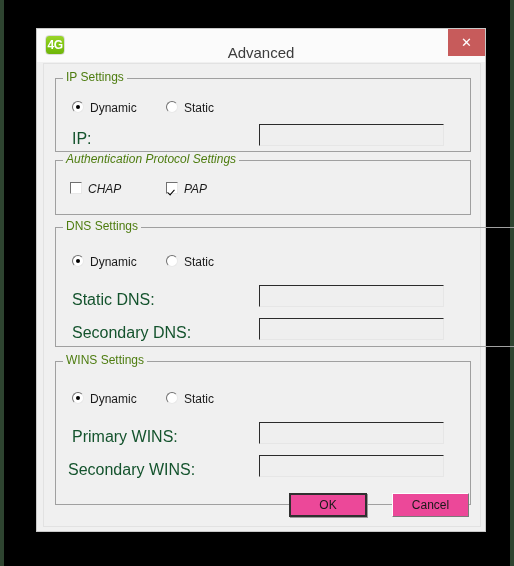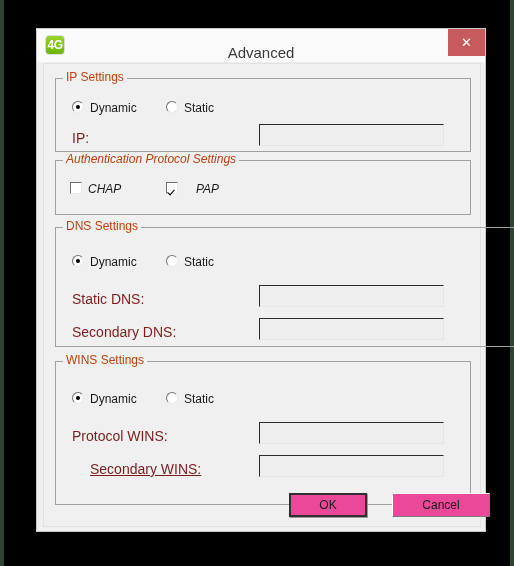--- a/index.html
+++ b/index.html
@@ -108,21 +108,21 @@
     box-sizing: border-box;
     background: transparent;
   }
   .group-label {
     position: absolute;
     top: -8px;
     left: 7px;
     background: #f0f0f0;
     padding: 0 3px;
     font-size: 12px;
-    color: #c2410c;
+    color: #4d7c0f;
     white-space: nowrap;
     line-height: 13px;
   }
   .ctl {
     position: absolute;
     display: flex;
     align-items: flex-start;
     font-size: 12px;
     color: #1a1a1a;
     white-space: nowrap;
@@ -174,22 +174,22 @@
     top: 5px;
     width: 3px;
     height: 6px;
     border: solid #000000;
     border-width: 0 1.6px 1.6px 0;
     transform: rotate(42deg);
   }
 
   .field-label {
     position: absolute;
-    font-size: 14px;
-    color: #7f1d1d;
+    font-size: 16px;
+    color: #14532d;
     white-space: nowrap;
   }
   .textbox {
     position: absolute;
     background: #efefef;
     border: 1px solid #ffffff;
     border-top: 1px solid #2b2b2b;
     border-left: 1px solid #2b2b2b;
     border-right: 1px solid #e6e6e6;
     border-bottom: 1px solid #e6e6e6;
@@ -252,21 +252,21 @@
         <div class="textbox" style="left:203px; top:45px; width:185px; height:22px;"></div>
       </div>
 
       <div class="group" style="left:11px; top:96px; width:416px; height:55px;font-style:italic;">
         <div class="group-label">Authentication Protocol Settings</div>
 
         <div class="ctl" style="left:14px; top:21px;">
           <span class="check-box"></span>
           <span>CHAP</span>
         </div>
-        <div class="ctl" style="left:110px; top:21px;gap:12px;">
+        <div class="ctl" style="left:110px; top:21px;">
           <span class="check-box checked"></span>
           <span>PAP</span>
         </div>
       </div>
 
       <div class="group" style="left:11px; top:163px; width:485px; height:120px;">
         <div class="group-label">DNS Settings</div>
 
         <div class="ctl" style="left:16px; top:27px;">
           <span class="radio-box checked"></span>
@@ -289,25 +289,25 @@
 
         <div class="ctl" style="left:16px; top:30px;">
           <span class="radio-box checked"></span>
           <span>Dynamic</span>
         </div>
         <div class="ctl" style="left:110px; top:30px;">
           <span class="radio-box"></span>
           <span>Static</span>
         </div>
 
-        <div class="field-label" style="left:16px; top:66px;">Protocol WINS:</div>
+        <div class="field-label" style="left:16px; top:66px;">Primary WINS:</div>
         <div class="textbox" style="left:203px; top:60px; width:185px; height:22px;"></div>
 
-        <div class="field-label" style="left:34px; top:99px;text-decoration:underline;">Secondary WINS:</div>
+        <div class="field-label" style="left:12px; top:99px;">Secondary WINS:</div>
         <div class="textbox" style="left:203px; top:93px; width:185px; height:22px;"></div>
       </div>
 
       <div class="button default" style="left:245px; top:429px; width:78px; height:24px;">OK</div>
-      <div class="button" style="left:348px; top:429px; width:98px; height:24px;">Cancel</div>
+      <div class="button" style="left:348px; top:429px; width:77px; height:24px;">Cancel</div>
 
     </div>
   </div>
 </div>
 
 </body></html>

